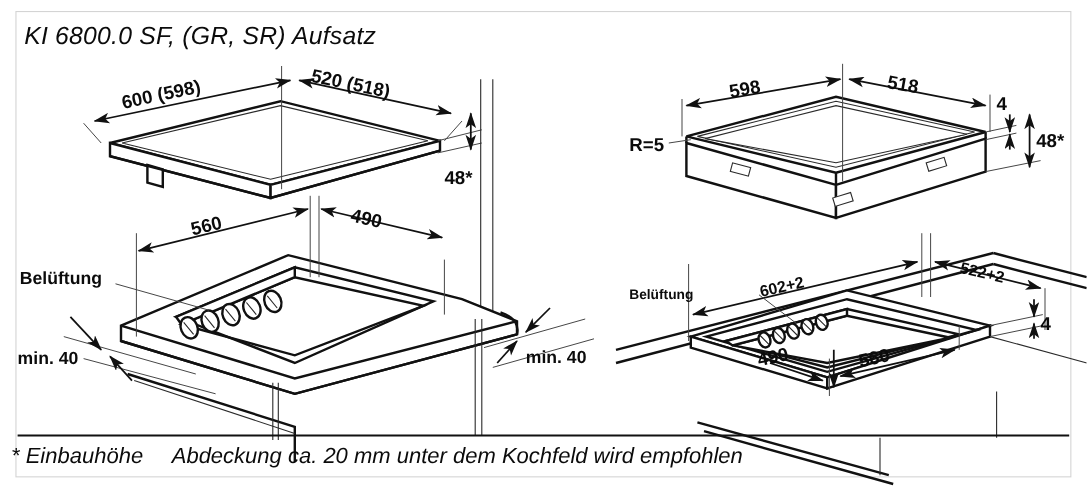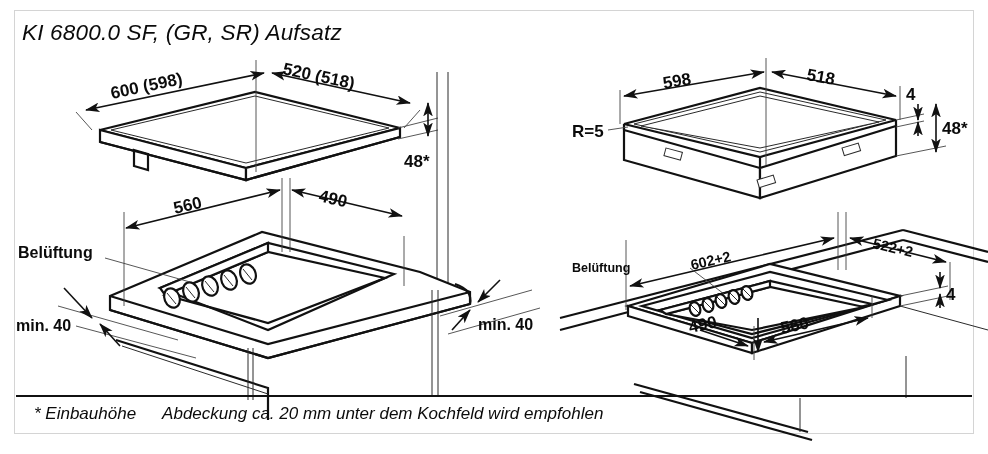--- a/index.html
+++ b/index.html
@@ -27,24 +27,24 @@
     font-size:22.5px;
     font-weight:400;
     color:#0b0b0b;
     letter-spacing:0.2px;
     white-space:nowrap;
   }
   #title-left{left:22px;top:20px;}
   #title-right{left:528px;top:20px;}
   .footnote{
     position:absolute;
-    left:34px;top:404px;
+    left:10px;top:404px;
     font-family:"Liberation Sans",sans-serif;
     font-style:italic;
-    font-size:17px;
+    font-size:20px;
     color:#0b0b0b;
     white-space:nowrap;
   }
   .footnote .gap{display:inline-block;width:26px;}
   svg{position:absolute;left:0;top:0;overflow:visible;}
   #drawing{width:988px;height:454px;}
   .ln{fill:none;stroke:#111111;stroke-width:2.2;stroke-linejoin:miter;stroke-linecap:butt;}
   .ln-thin{fill:none;stroke:#2a2a2a;stroke-width:1.0;}
   .ln-dim{fill:none;stroke:#111111;stroke-width:1.6;}
   .ln-ext{fill:none;stroke:#444444;stroke-width:0.9;}

